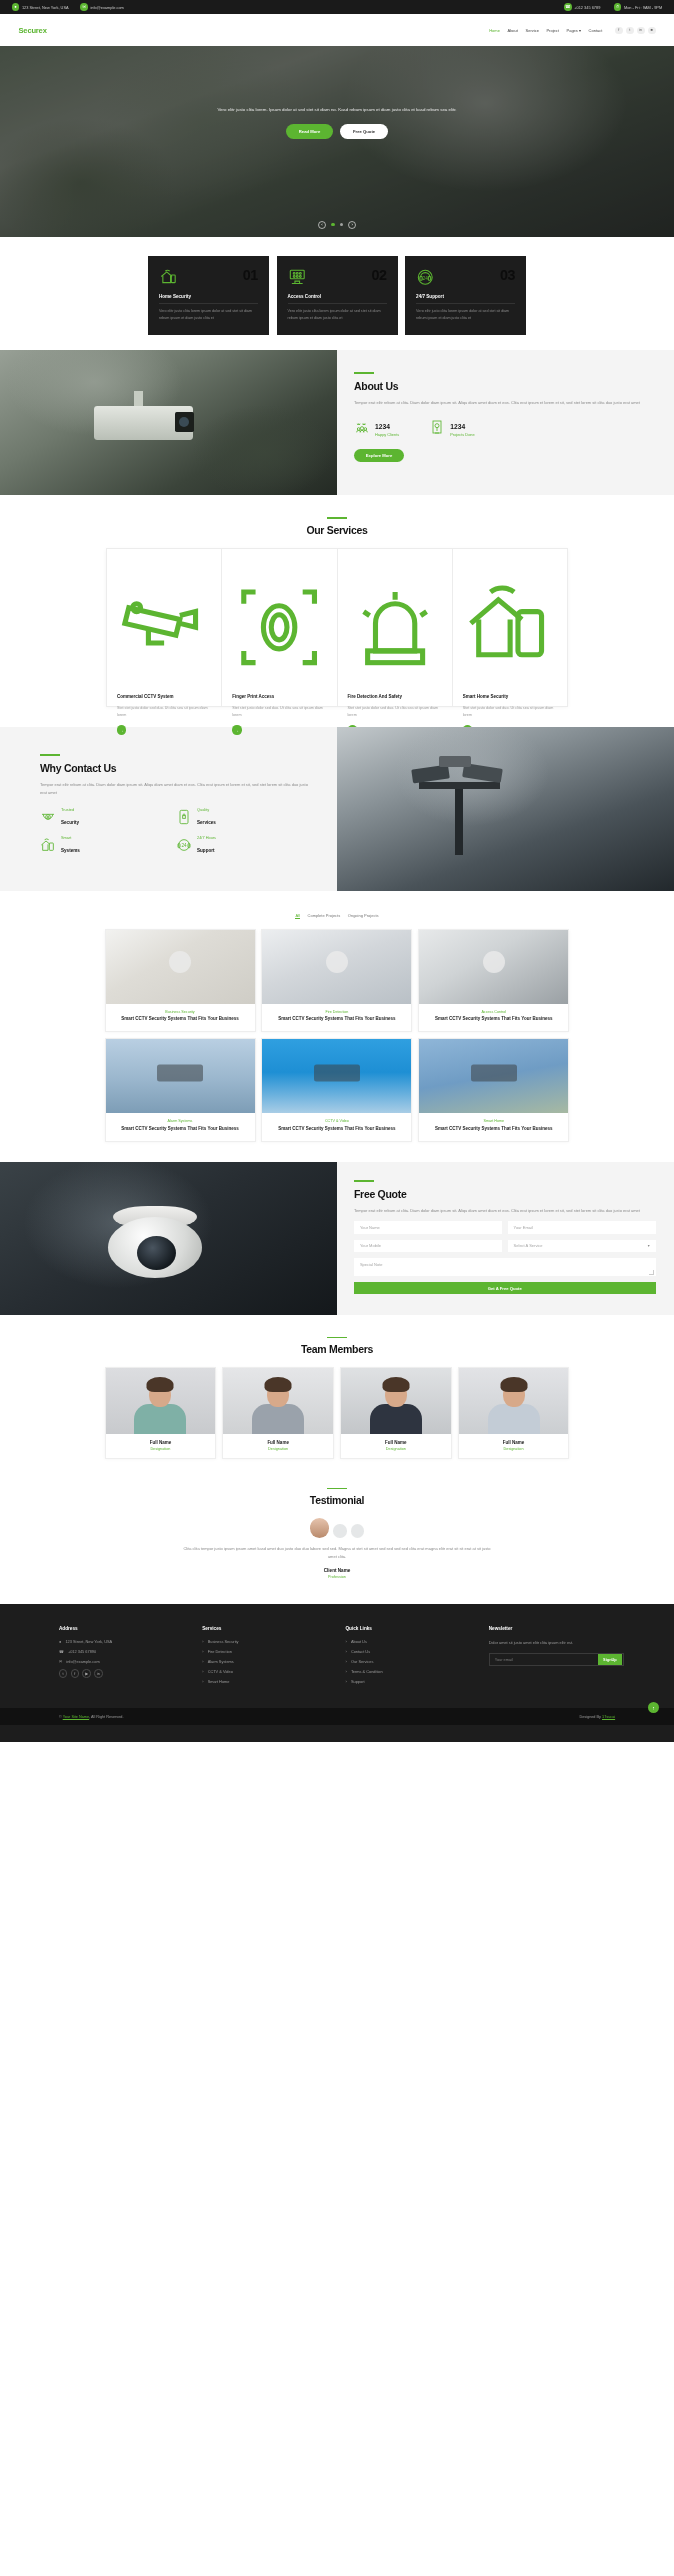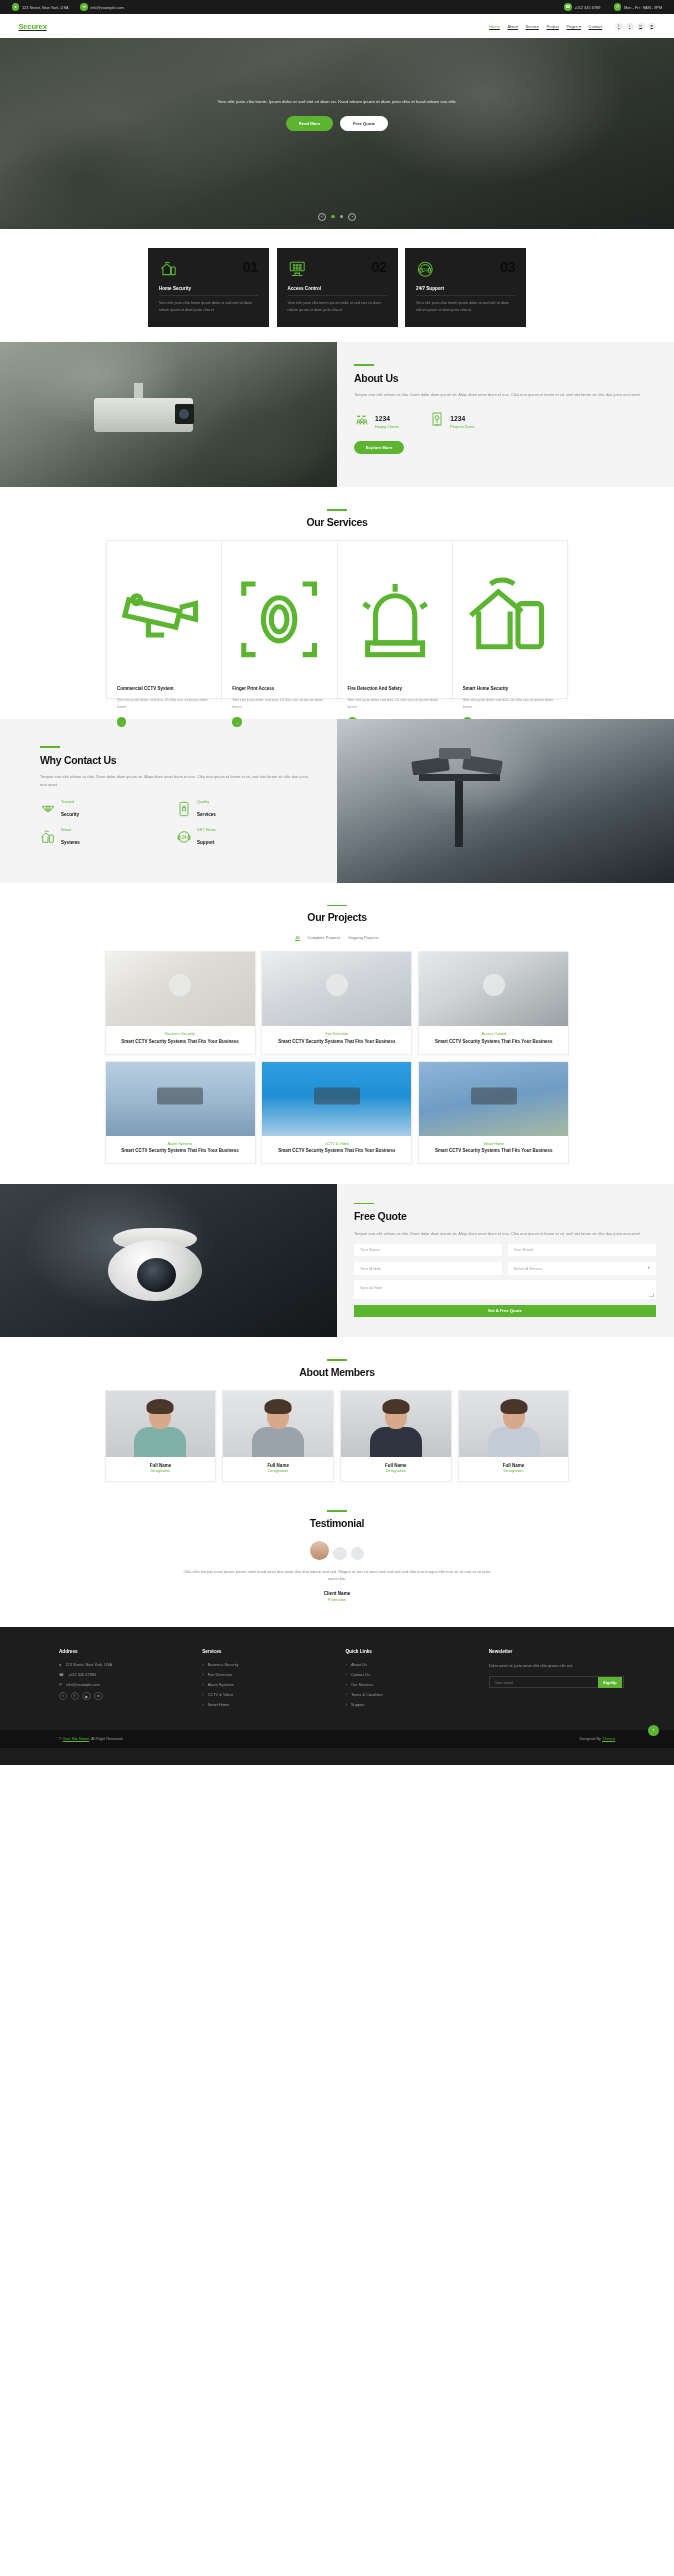--- a/index.html
+++ b/index.html
@@ -7,21 +7,21 @@
   .wrap{width:674px;margin:0 auto;}
 
   
   .topbar{background:#1a1a1a;height:14.3px;display:flex;align-items:center;padding:0 11.8px;font-size:3.9px;color:#c8c8c8;}
   .tb-item{display:flex;align-items:center;gap:2.5px;margin-right:11.8px;}
   .tb-right{margin-left:auto;display:flex;}
   .tb-right .tb-item{margin-right:0;margin-left:13.5px;}
   .ico-circ{width:7.6px;height:7.6px;border-radius:50%;background:#5cb531;display:flex;align-items:center;justify-content:center;color:#fff;font-size:4.2px;line-height:1;flex:none;}
 
   
-  .nav{background:#fff;height:24px;display:flex;align-items:center;padding:0 18.5px;text-decoration:underline;}
+  .nav{background:#fff;height:32px;display:flex;align-items:center;padding:0 18.5px;}
   .logo{font-size:7.6px;font-weight:bold;color:#5cb531;letter-spacing:-0.2px;}
   .nav-right{margin-left:auto;display:flex;align-items:center;gap:7.6px;}
   .nav-link{font-size:4px;color:#444;text-decoration:none;}
   .nav-link.active{color:#5cb531;}
   .nav-social{display:flex;gap:3.4px;margin-left:5px;}
   .ns{width:7.6px;height:7.6px;border-radius:50%;background:#eee;display:flex;align-items:center;justify-content:center;font-size:3.8px;color:#666;}
 
   
   .hero{position:relative;height:191px;overflow:hidden;background:#2b2f2c;}
   .hero-bg{position:absolute;inset:0;
@@ -477,24 +477,20 @@
         <div class="wc-pole"></div>
         <div class="wc-arm"></div>
         <div class="wc-c1"></div>
         <div class="wc-c2"></div>
         <div class="wc-c3"></div>
       </div>
     </div>
   </div>
 
   <div class="projects">
-    <div class="sec-head">
-      <div class="bar"></div>
-      <h2 class="sec">Our Projects</h2>
-    </div>
     <div class="filters">
       <span class="on">All</span>
       <span>Complete Projects</span>
       <span>Ongoing Projects</span>
     </div>
     <div class="pgrid">
       <div class="pcard">
         <div class="pimg img-a">
             <span class="mini-dome"></span>
           </div>
@@ -572,21 +568,21 @@
         <div class="fin fsel">Select A Service</div>
       </div>
       <div class="ftext">Special Note</div>
       <button class="q-submit">Get A Free Quote</button>
     </div>
   </div>
 
   <div class="team">
     <div class="sec-head">
       <div class="bar"></div>
-      <h2 class="sec">About Members</h2>
+      <h2 class="sec">Team Members</h2>
     </div>
     <div class="tgrid">
       <div class="tcard">
         <div class="tphoto p1">
             <span class="torso t1"></span>
             <span class="head"></span>
             <span class="hair"></span>
           </div>
         <div class="tcap">
           <div class="tname">Full Name</div>

